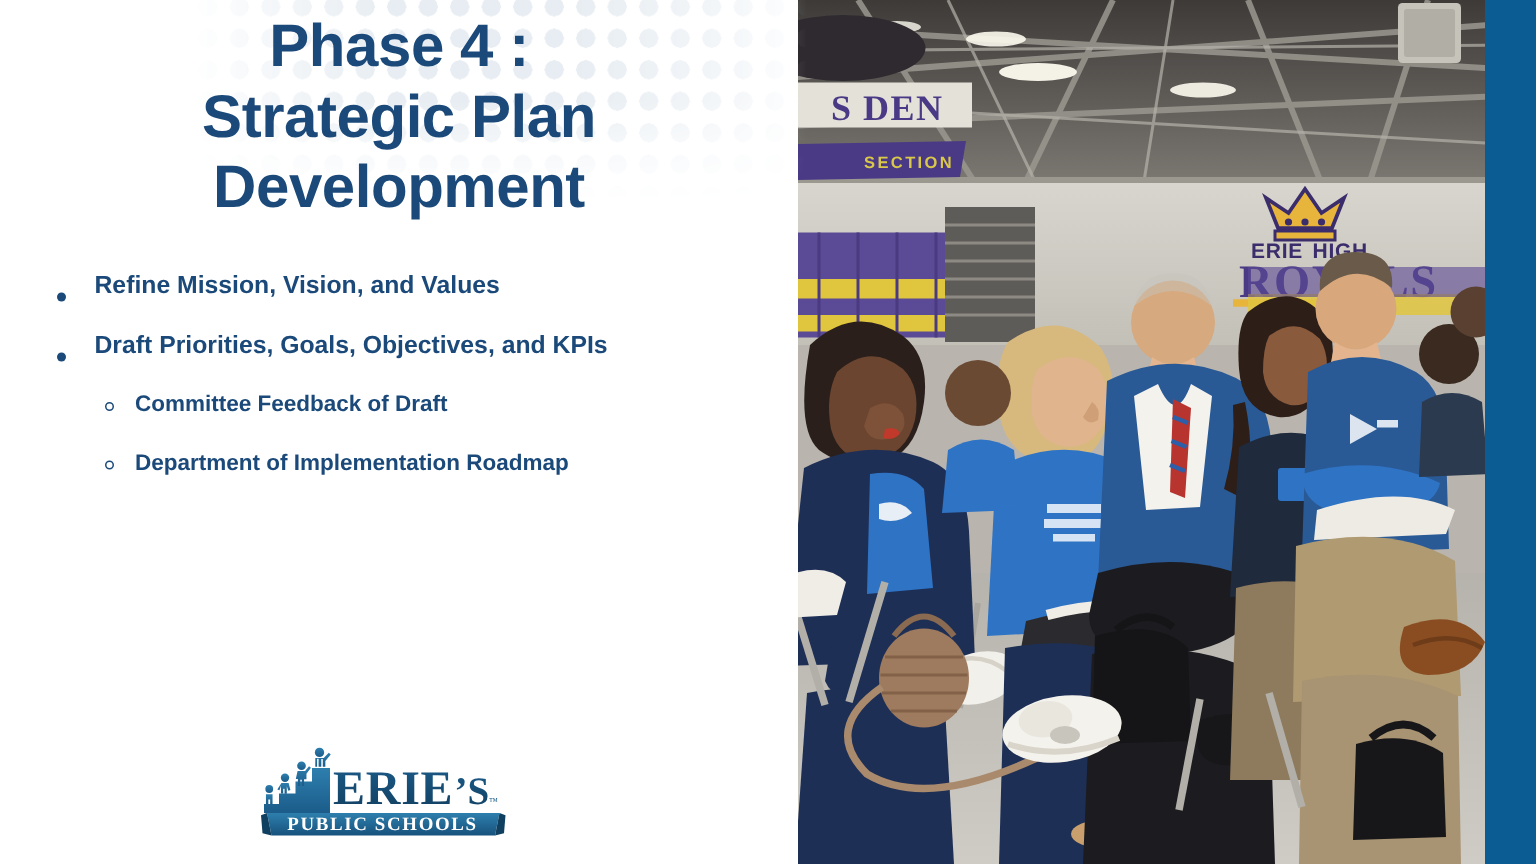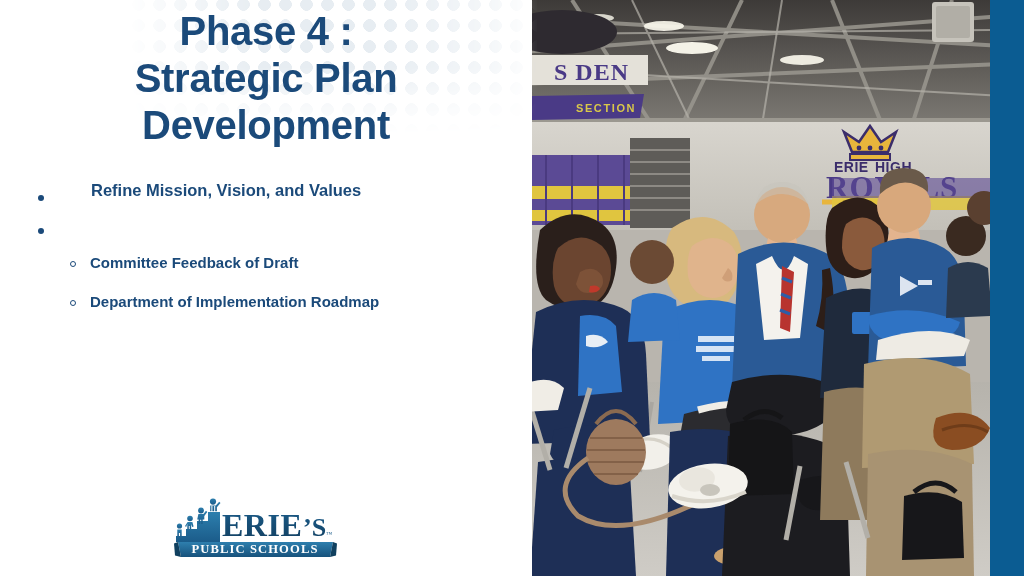--- a/index.html
+++ b/index.html
@@ -33,21 +33,21 @@
 
   .title {
     position:absolute; left:26px; top:8px; width:480px;
     text-align:center;
     font-size:40px; line-height:47px; font-weight:bold;
     color:#1b4a7a; letter-spacing:-0.3px;
     z-index:2; white-space:pre-line;
   }
 
   .bullets { position:absolute; left:30px; top:180px; width:500px; z-index:2; }
-  .b-row { display:flex; align-items:flex-end; margin-bottom:19px;gap:28px; }
+  .b-row { display:flex; align-items:flex-end; margin-bottom:19px; }
   .b-dot {
     width:6px; height:6px; border-radius:50%; background:#1b4a7a;
     margin:8px 19px 0 8px; flex:0 0 auto;
   }
   .b-text { font-size:16.5px; font-weight:bold; color:#1b4a7a; line-height:21px; }
 
   .sub-row { display:flex; align-items:flex-start; margin-bottom:19px; padding-left:40px; }
   .s-dot {
     width:6px; height:6px; border-radius:50%;
     background:transparent; border:1px solid #1b4a7a;
@@ -81,20 +81,21 @@
 
     <div class="bullets">
 
       <div class="b-row">
         <span class="b-dot"></span>
         <span class="b-text">Refine Mission, Vision, and Values</span>
       </div>
 
       <div class="b-row">
         <span class="b-dot"></span>
+        <span class="b-text">Draft Priorities, Goals, Objectives, and KPIs</span>
       </div>
 
 
 
       <div class="sub-row">
         <span class="s-dot"></span>
         <span class="s-text">Committee Feedback of Draft</span>
       </div>
 
       <div class="sub-row">

